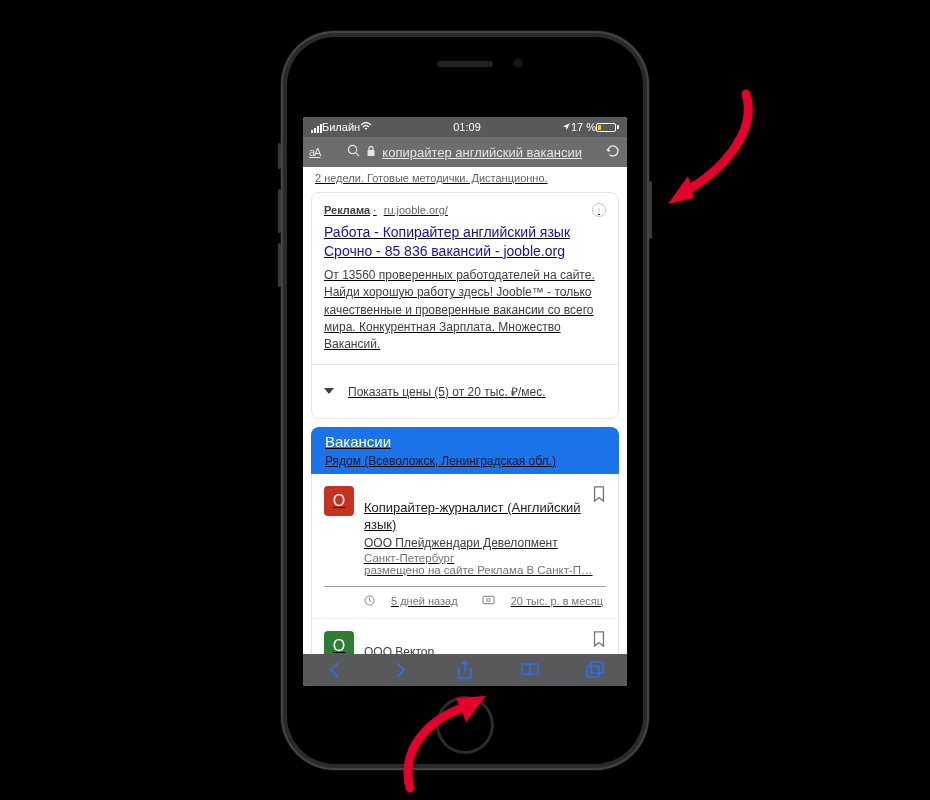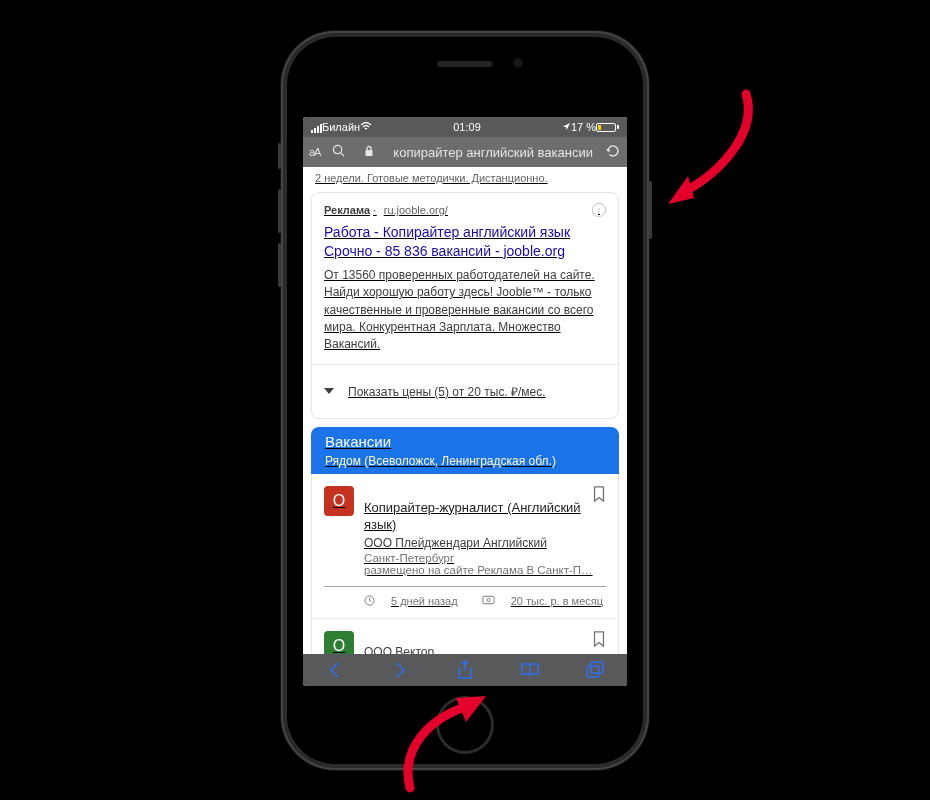--- a/index.html
+++ b/index.html
@@ -74,24 +74,25 @@
   .signal i { width: 2px; background: #fff; display: inline-block; }
   .signal i:nth-child(1){height:3px} .signal i:nth-child(2){height:5px}
   .signal i:nth-child(3){height:7px} .signal i:nth-child(4){height:9px}
   .batt { display: inline-flex; align-items: center; }
   .batt-body { width: 20px; height: 9px; border: 1px solid #fff; border-radius: 2px; position: relative; }
   .batt-fill { position: absolute; left: 1px; top: 1px; bottom: 1px; width: 17%; background: #ffcc00; }
   .batt-tip { width: 2px; height: 4px; background: #fff; margin-left: 1px; border-radius: 0 1px 1px 0; }
 
   .addrbar {
     height: 30px; background: #6c6d6f; color: #e6e6e6;
-    display: flex; align-items: center; padding: 0 6px; gap: 12px;
+    display: flex; align-items: center; padding: 0 6px; gap: 23px;
     font-size: 13px;
-  }
-  .addr-mid { flex: 1; display: flex; align-items: center; justify-content: space-between; gap: 6px; overflow: hidden; white-space: nowrap; }
+    text-decoration: underline;
+  }
+  .addr-mid { flex: 1; display: flex; align-items: center; justify-content: flex-end; gap: 6px; overflow: hidden; white-space: nowrap; }
   .aa { font-size: 11px; letter-spacing: -1px; }
 
   .content { flex: 1; overflow: hidden; background: #fff; text-decoration: underline; }
   .snip {
     font-size: 11px; color: #5f6368; padding: 5px 12px 8px;
     border-bottom: 0;
   }
   .card {
     margin: 0 8px 8px; border: 1px solid #e4e4e4; border-radius: 8px;
     overflow: hidden; background: #fff;
@@ -99,21 +100,21 @@
   .ad-hdr { display: flex; align-items: center; padding: 10px 12px 4px; font-size: 11px; color: #3c4043; }
   .ad-hdr .dom { color: #5f6368; margin-left: 4px; }
   .ad-hdr .info { margin-left: auto; color: #bdc1c6; width: 14px; height: 14px; border: 1px solid #bdc1c6; border-radius: 50%; display: inline-flex; align-items: center; justify-content: center; font-size: 9px; }
   .ad-title { color: #1a0dab; font-size: 14px; line-height: 1.35; padding: 2px 12px 6px; }
   .ad-desc { color: #3c4043; font-size: 12px; line-height: 1.45; padding: 0 12px 10px; }
   .prices { border-top: 1px solid #e4e4e4; padding: 18px 12px; font-size: 12px; color: #3c4043; display: flex; align-items: center; gap: 14px; }
   .tri { width: 0; height: 0; border-left: 5px solid transparent; border-right: 5px solid transparent; border-top: 6px solid #3c4043; }
 
   .jobs-hdr { background: #1a73e8; color: #fff; margin: 0 8px; border-radius: 8px 8px 0 0; padding: 6px 14px; }
   .jobs-hdr .t { font-size: 15px; margin-bottom: 4px; }
-  .jobs-hdr .s { font-size: 12px; color: #fef9c3; }
+  .jobs-hdr .s { font-size: 12px; color: #0f172a; }
   .jobs-body { margin: 0 8px; border: 1px solid #e4e4e4; border-top: 0; border-radius: 0 0 8px 8px; background: #fff; }
   .job { display: flex; padding: 12px 12px 10px; gap: 10px; border-top: 1px solid #eee; position: relative; }
   .job:first-child { border-top: 0; }
   .logo { width: 30px; height: 30px; border-radius: 4px; display: flex; align-items: center; justify-content: center; color: #fff; font-size: 16px; font-weight: 500; flex-shrink: 0; }
   .logo.red { background: #c5321f; }
   .logo.green { background: #2e7d32; }
   .job-body { flex: 1; min-width: 0; font-size: 12px; margin-top: 14px; }
   .job-title { color: #202124; font-size: 13px; line-height: 1.3; margin-bottom: 2px; padding-right: 22px; }
   .job-co { color: #3c4043; margin-bottom: 2px; }
   .job-loc, .job-src { color: #70757a; font-size: 11.5px; white-space: nowrap; overflow: hidden; text-overflow: ellipsis; }
@@ -225,21 +226,21 @@
         <div class="jobs-hdr">
           <div class="t">Вакансии</div>
           <div class="s">Рядом (Всеволожск, Ленинградская обл.)</div>
         </div>
         <div class="jobs-body">
 
           <div class="job">
             <div class="logo red">О</div>
             <div class="job-body">
               <div class="job-title">Копирайтер-журналист (Английский язык)</div>
-              <div class="job-co">ООО Плейджендари Английский</div>
+              <div class="job-co">ООО Плейджендари Девелопмент</div>
               <div class="job-loc">Санкт-Петербург</div>
               <div class="job-src">размещено на сайте Реклама В Санкт-П…</div>
               <div class="job-meta">
                 <span><svg width="11" height="11" viewBox="0 0 12 12">
                       <circle cx="6" cy="6" r="5" stroke="#70757a" fill="none"></circle>
                       <path d="M6 3 V6 L8 7" stroke="#70757a" fill="none"></path>
                     </svg></span>
                 <span style="margin-left:-8px">5 дней назад</span>
                 <span><svg width="13" height="10" viewBox="0 0 14 10">
                       <rect x="1" y="1" width="12" height="8" rx="1" stroke="#70757a" fill="none"></rect>

